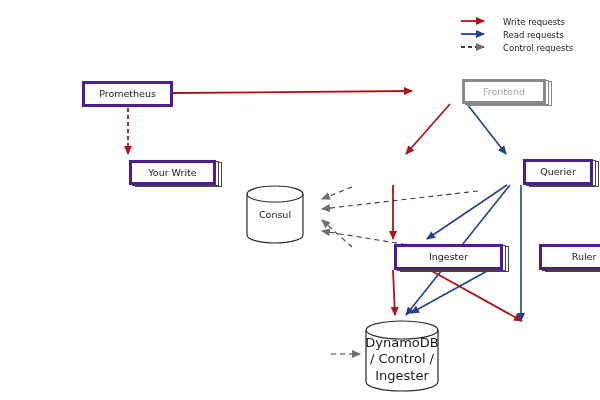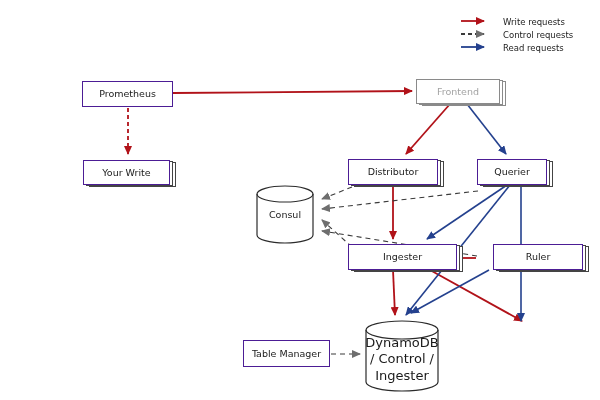--- a/index.html
+++ b/index.html
@@ -2,27 +2,28 @@
 <html><head>
 <meta charset="utf-8">
 <style>
   html,body{margin:0;padding:0;background:#fff;}
   #canvas{
     position:relative;width:600px;height:400px;background:#fff;overflow:hidden;
     font-family:"DejaVu Sans","Liberation Sans",sans-serif;color:#1a1a1a;
   }
   #edge-layer{position:absolute;left:0;top:0;z-index:1;}
   .node{
-    position:absolute;z-index:2;background:#fff;border:1px solid #4c1d95;
+    position:absolute;z-index:2;background:#fff;border:3px solid #4c1d95;
     display:flex;align-items:center;justify-content:center;
     font-size:9.5px;line-height:1;box-sizing:border-box;
   }
   .node.stacked{
     box-shadow:3px 1px 0 -1px #fff,3px 1px 0 0 #444,
                6px 2px 0 -1px #fff,6px 2px 0 0 #444;
+    margin-left:46px;
   }
   .node.muted{border-color:#8a8a8a;color:#a3a3a3;}
   .node.muted.stacked{
     box-shadow:3px 1px 0 -1px #fff,3px 1px 0 0 #8a8a8a,
                6px 2px 0 -1px #fff,6px 2px 0 0 #8a8a8a;
   }
   .cyl{position:absolute;z-index:2;box-sizing:border-box;}
   .cyl-svg{position:absolute;left:0;top:0;width:100%;height:100%;}
   .cyl-body{fill:#fff;stroke:#2b2b2b;stroke-width:1.2;}
   .cyl-lip{fill:none;stroke:#2b2b2b;stroke-width:1.1;}
@@ -78,41 +79,35 @@
   </div>
 
   <div class="node stacked" style="left:83px;top:160px;width:87px;height:25px">
     <span>Your Write</span>
   </div>
 
   <div class="node stacked muted" style="left:416px;top:79px;width:84px;height:25px">
     <span>Frontend</span>
   </div>
 
-  <div class="node stacked" style="left:348px;top:159px;width:90px;height:26px">
-    <span>Distributor</span>
-  </div>
 
   <div class="node stacked" style="left:477px;top:159px;width:70px;height:26px">
     <span>Querier</span>
   </div>
 
   <div class="node stacked" style="left:348px;top:244px;width:109px;height:26px">
     <span>Ingester</span>
   </div>
 
   <div class="node stacked" style="left:493px;top:244px;width:90px;height:26px">
     <span>Ruler</span>
   </div>
 
-  <div class="node" style="left:243px;top:340px;width:87px;height:27px">
-    <span>Table Manager</span>
-  </div>
 
-  <div class="cyl" style="left:256px;top:185px;width:58px;height:60px">
+  <div class="cyl" style="left:246px;top:185px;width:58px;height:60px">
     <svg class="cyl-svg" viewBox="0 0 58 60" preserveAspectRatio="none">
       <path class="cyl-body" d="M1,9 A28,8 0 0 1 57,9 L57,50 A28,8 0 0 1 1,50 Z"></path>
       <path class="cyl-lip" d="M1,9 A28,8 0 0 0 57,9"></path>
     </svg>
     <span class="lbl">Consul</span>
   </div>
 
   <div class="cyl" style="left:365px;top:320px;width:74px;height:73px">
     <svg class="cyl-svg" viewBox="0 0 74 73" preserveAspectRatio="none">
       <path class="cyl-body" d="M1,10 A36,9 0 0 1 73,10 L73,62 A36,9 0 0 1 1,62 Z"></path>
@@ -128,25 +123,25 @@
 
   <div id="legend">
       <div class="legend-row">
         <svg width="38" height="10">
           <line x1="3" y1="5" x2="26" y2="5" stroke="#b11219" stroke-width="1.8" marker-end="url(#arrow-write)"></line>
         </svg>
         <span class="legend-label">Write requests</span>
       </div>
       <div class="legend-row">
         <svg width="38" height="10">
+          <line x1="3" y1="5" x2="26" y2="5" stroke="#24418e" stroke-width="1.8" marker-end="url(#arrow-read)"></line>
+        </svg>
+        <span class="legend-label">Read requests</span>
+      </div>
+      <div class="legend-row">
+        <svg width="38" height="10">
           <line x1="3" y1="5" x2="26" y2="5" stroke="#3a3a3a" stroke-width="1.8" stroke-dasharray="4,3" marker-end="url(#arrow-control)"></line>
         </svg>
         <span class="legend-label">Control requests</span>
-      </div>
-      <div class="legend-row">
-        <svg width="38" height="10">
-          <line x1="3" y1="5" x2="26" y2="5" stroke="#24418e" stroke-width="1.8" marker-end="url(#arrow-read)"></line>
-        </svg>
-        <span class="legend-label">Read requests</span>
       </div>
     </div>
 
 </div>
 
 </body></html>

